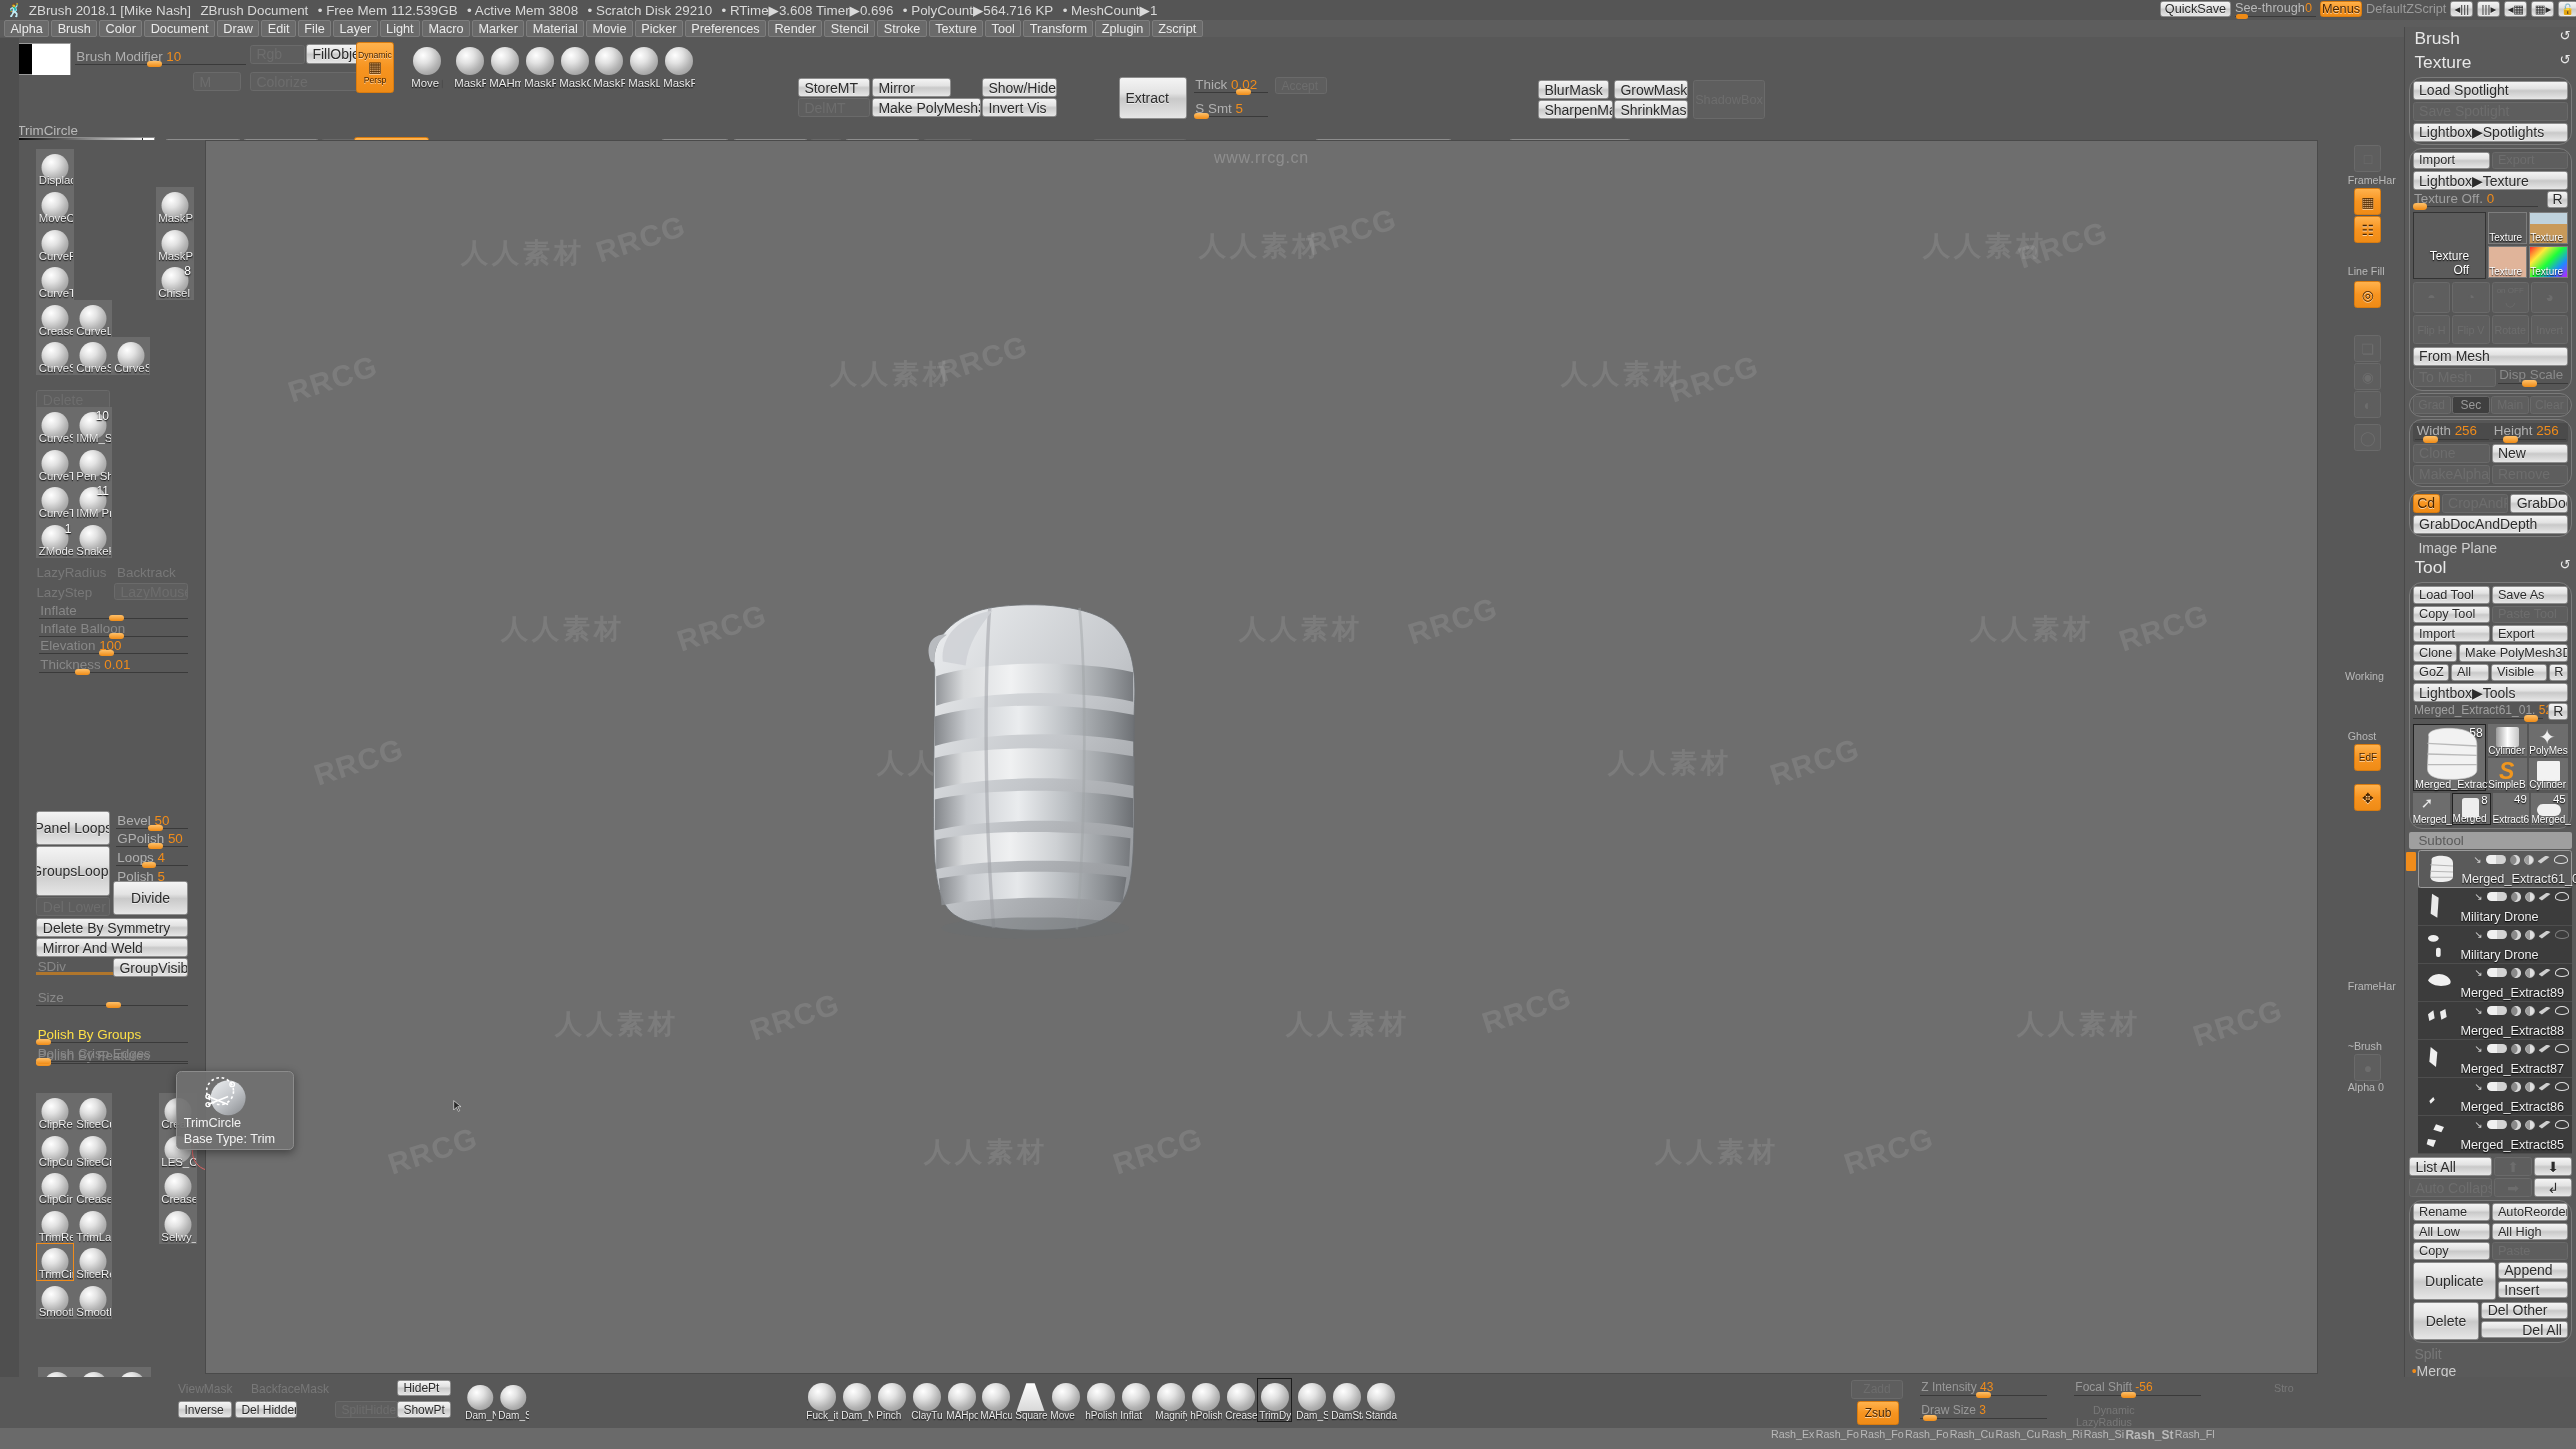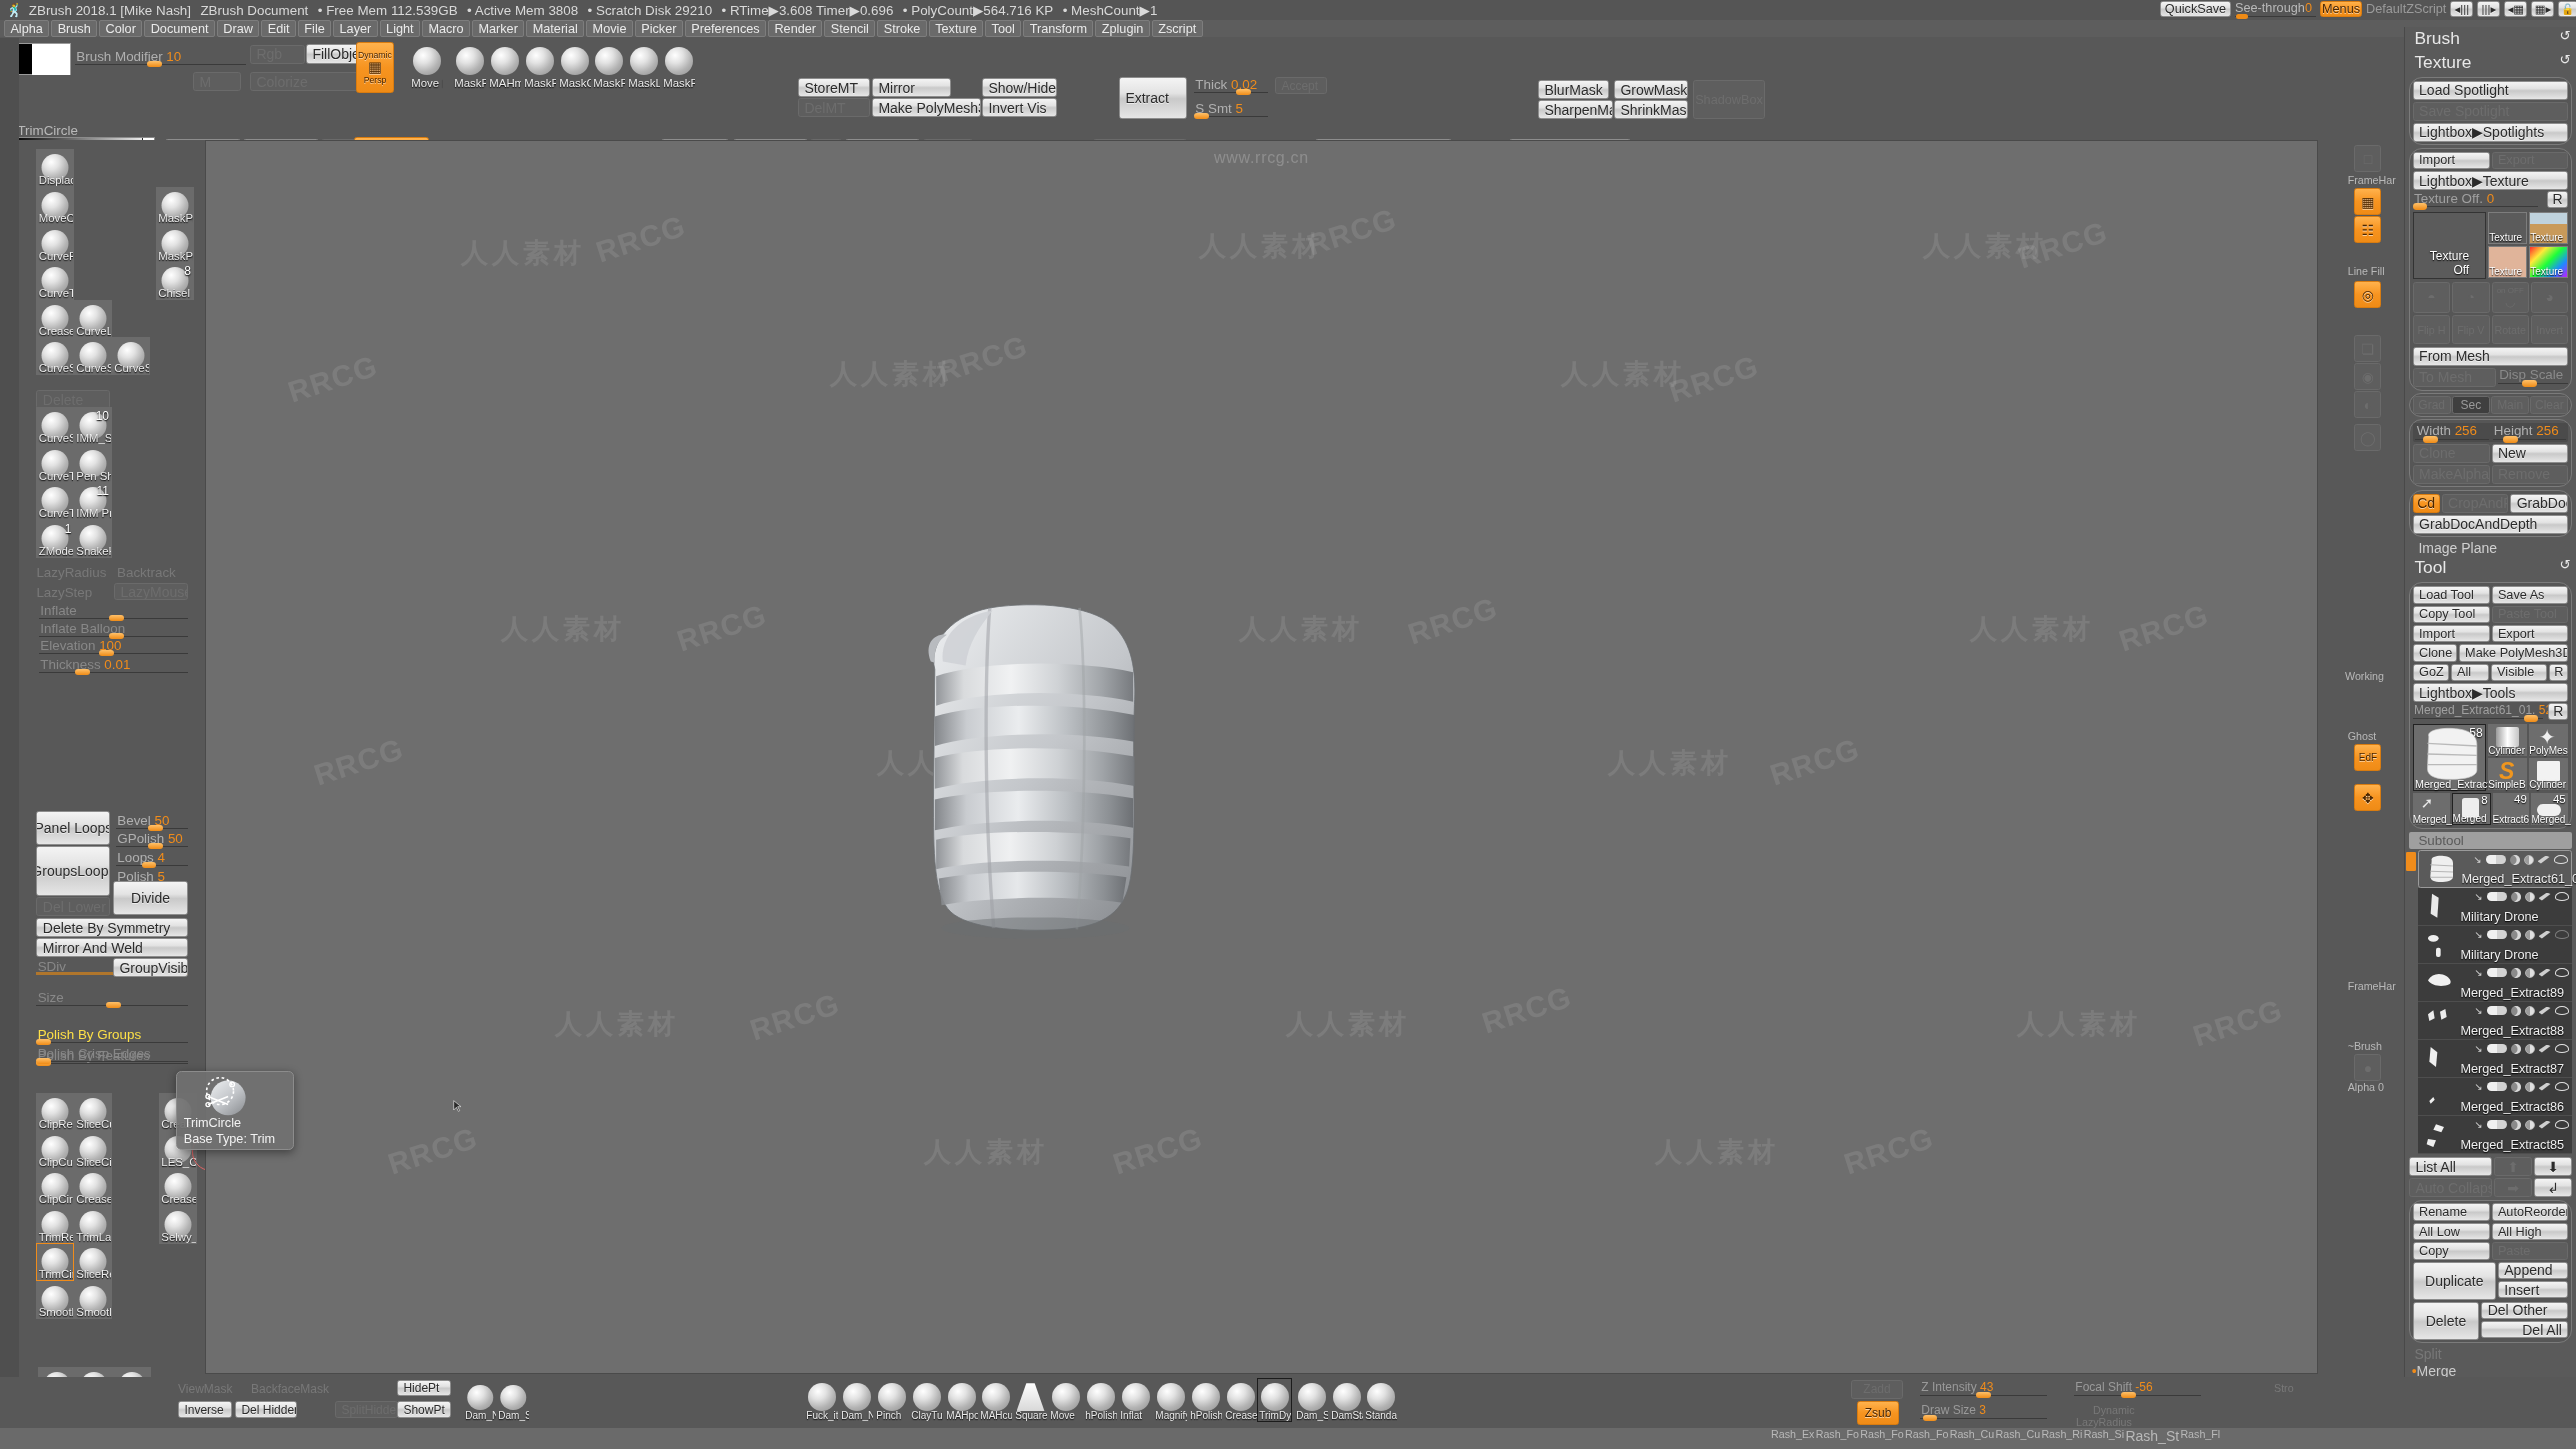--- a/index.html
+++ b/index.html
@@ -1319,20 +1319,20 @@
     <div class="stripe">
       <div style="position:absolute;left:1771px;top:0;width:805px;height:21.5px;display:flex;gap:1.3px;">
         <span class="lbl" style="font-size:10.7px;">Rash_Ex</span>
         <span class="lbl" style="font-size:10.7px;">Rash_Fo</span>
         <span class="lbl" style="font-size:10.7px;">Rash_Fo</span>
         <span class="lbl" style="font-size:10.7px;">Rash_Fo</span>
         <span class="lbl" style="font-size:10.7px;">Rash_Cu</span>
         <span class="lbl" style="font-size:10.7px;">Rash_Cu</span>
         <span class="lbl" style="font-size:10.7px;">Rash_Ri</span>
         <span class="lbl" style="font-size:10.7px;">Rash_Si</span>
-        <span class="lbl" style="font-size:14px;">Rash_St</span>
+        <span class="lbl" style="font-size:12px;font-weight:bold;">Rash_St</span>
         <span class="lbl" style="font-size:10.7px;">Rash_Fl</span>
       </div>
     </div>
   </div>
 
 </div>
 
 
 </body></html>

